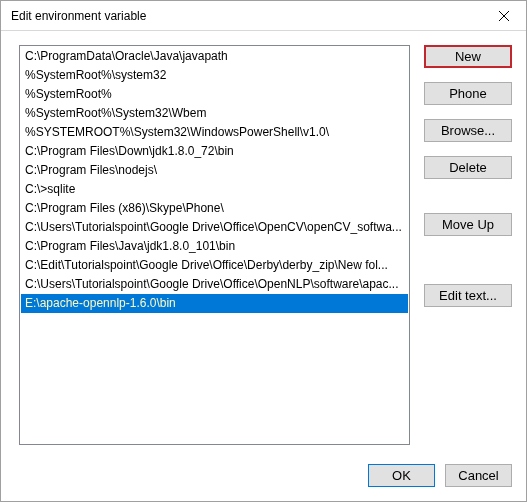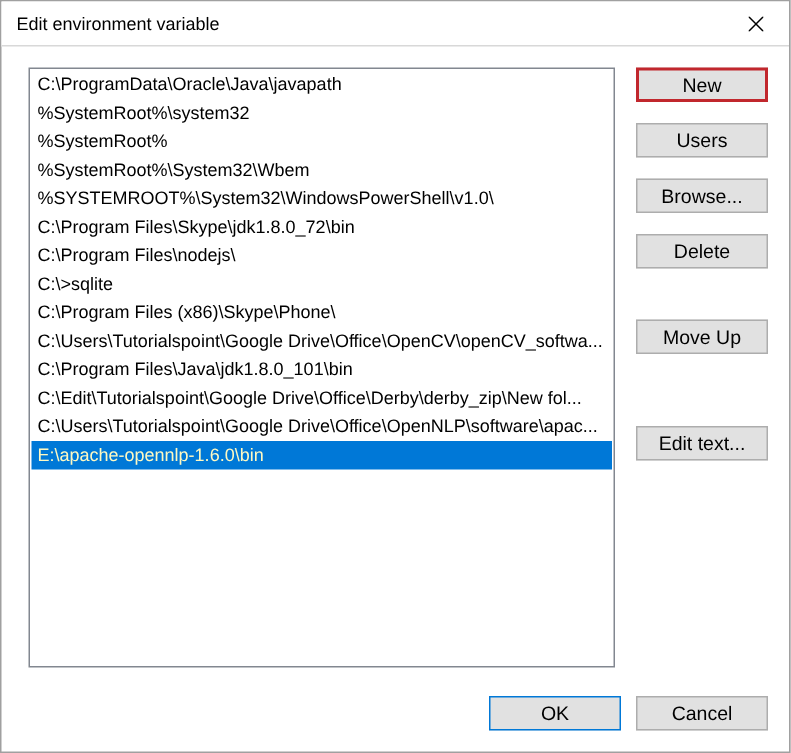--- a/index.html
+++ b/index.html
@@ -92,21 +92,21 @@
   }
   .side-buttons .spacer-sm { height: 14px; }
   .side-buttons .spacer-lg { height: 34px; }
   .footer {
     display: flex;
     justify-content: flex-end;
     gap: 10px;
     padding: 12px 14px 14px 14px;
   }
   .footer .btn {
-    width: 88px;
+    width: 67px;
   }
   .btn.default {
     border: 1px solid #0078d7;
     background: #e1e1e1;
   }
 </style>
 </head>
 <body>
 
 <div class="window">
@@ -123,36 +123,36 @@
 
   <div class="content">
 
     <div class="listbox">
       <div class="list-inner" id="list-inner">
           <div class="list-item">C:\ProgramData\Oracle\Java\javapath</div>
           <div class="list-item">%SystemRoot%\system32</div>
           <div class="list-item">%SystemRoot%</div>
           <div class="list-item">%SystemRoot%\System32\Wbem</div>
           <div class="list-item">%SYSTEMROOT%\System32\WindowsPowerShell\v1.0\</div>
-          <div class="list-item">C:\Program Files\Skype\jdk1.8.0_72\bin</div>
+          <div class="list-item">C:\Program Files\Down\jdk1.8.0_72\bin</div>
           <div class="list-item">C:\Program Files\nodejs\</div>
           <div class="list-item">C:\&gt;sqlite</div>
           <div class="list-item">C:\Program Files (x86)\Skype\Phone\</div>
           <div class="list-item">C:\Users\Tutorialspoint\Google Drive\Office\OpenCV\openCV_softwa...</div>
           <div class="list-item">C:\Program Files\Java\jdk1.8.0_101\bin</div>
           <div class="list-item">C:\Edit\Tutorialspoint\Google Drive\Office\Derby\derby_zip\New fol...</div>
           <div class="list-item">C:\Users\Tutorialspoint\Google Drive\Office\OpenNLP\software\apac...</div>
           <div class="list-item selected">E:\apache-opennlp-1.6.0\bin</div>
         </div>
     </div>
 
     <div class="side-buttons">
       <button class="btn highlight">New</button>
       <div class="spacer-sm"></div>
-      <button class="btn">Users</button>
+      <button class="btn">Phone</button>
       <div class="spacer-sm"></div>
       <button class="btn">Browse...</button>
       <div class="spacer-sm"></div>
       <button class="btn">Delete</button>
       <div class="spacer-lg"></div>
       <button class="btn">Move Up</button>
       <div class="spacer-sm"></div>
       <div class="spacer-lg"></div>
       <button class="btn">Edit text...</button>
     </div>

